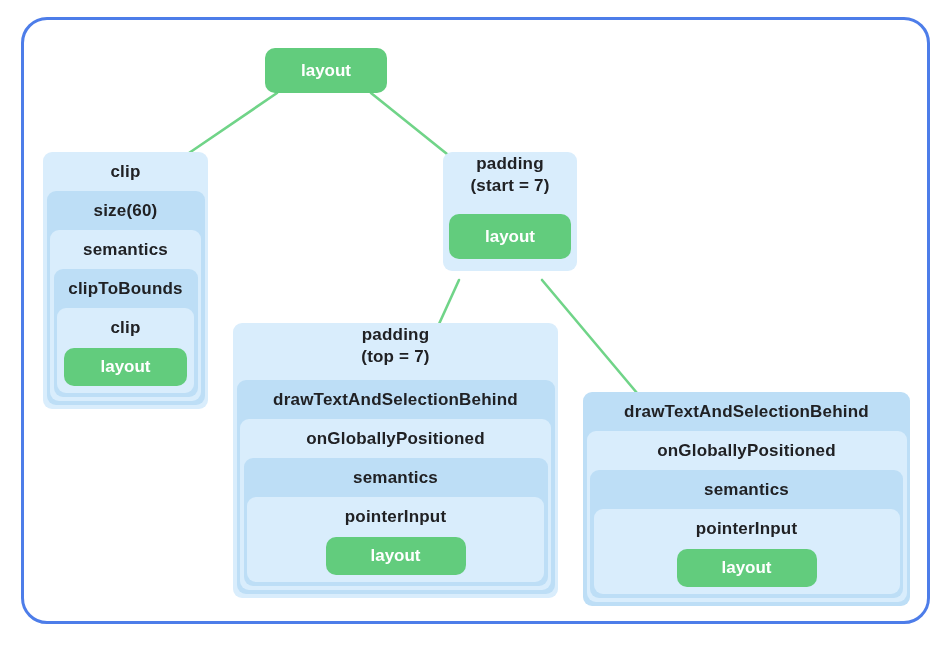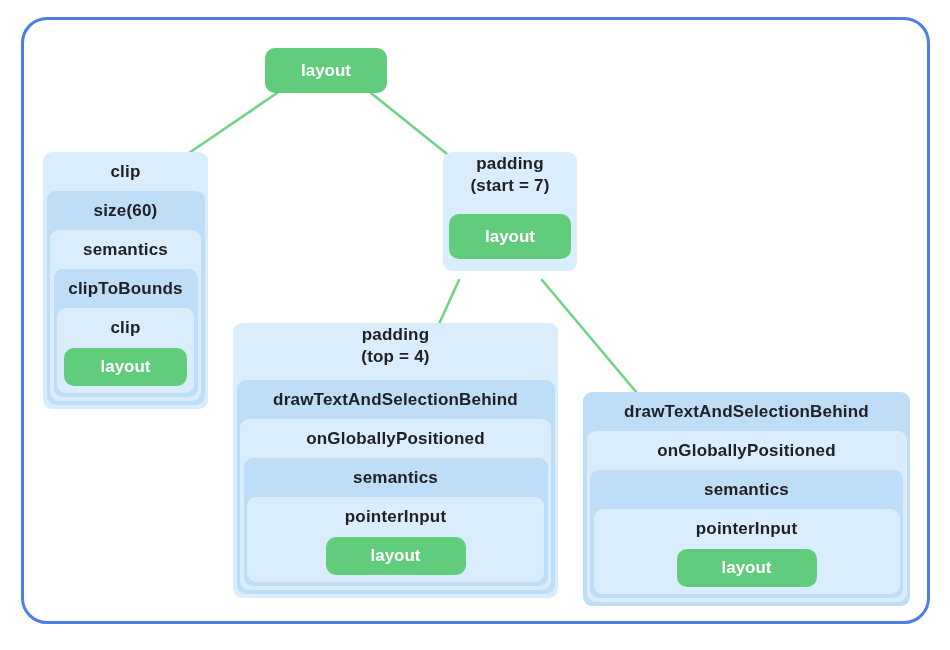--- a/index.html
+++ b/index.html
@@ -131,21 +131,21 @@
     <div class="box-title multi">
       <span>padding</span><br>
       <span>(start = 7)</span>
     </div>
     <div class="layout-chip layout-big pad-start-btn" style="margin-left:auto;margin-right:auto;">layout</div>
   </div>
 
   <div class="tree-box top-box shade-a" style="left:233px; top:323px; width:325px;">
     <div class="box-title multi">
       <span>padding</span><br>
-      <span>(top = 4)</span>
+      <span>(top = 7)</span>
     </div>
     <div class="tree-box shade-b">
       <div class="box-title">drawTextAndSelectionBehind</div>
       <div class="tree-box shade-a">
         <div class="box-title">onGloballyPositioned</div>
         <div class="tree-box shade-b">
           <div class="box-title">semantics</div>
           <div class="tree-box shade-a">
             <div class="box-title">pointerInput</div>
             <div class="layout-chip layout-btn">layout</div>

